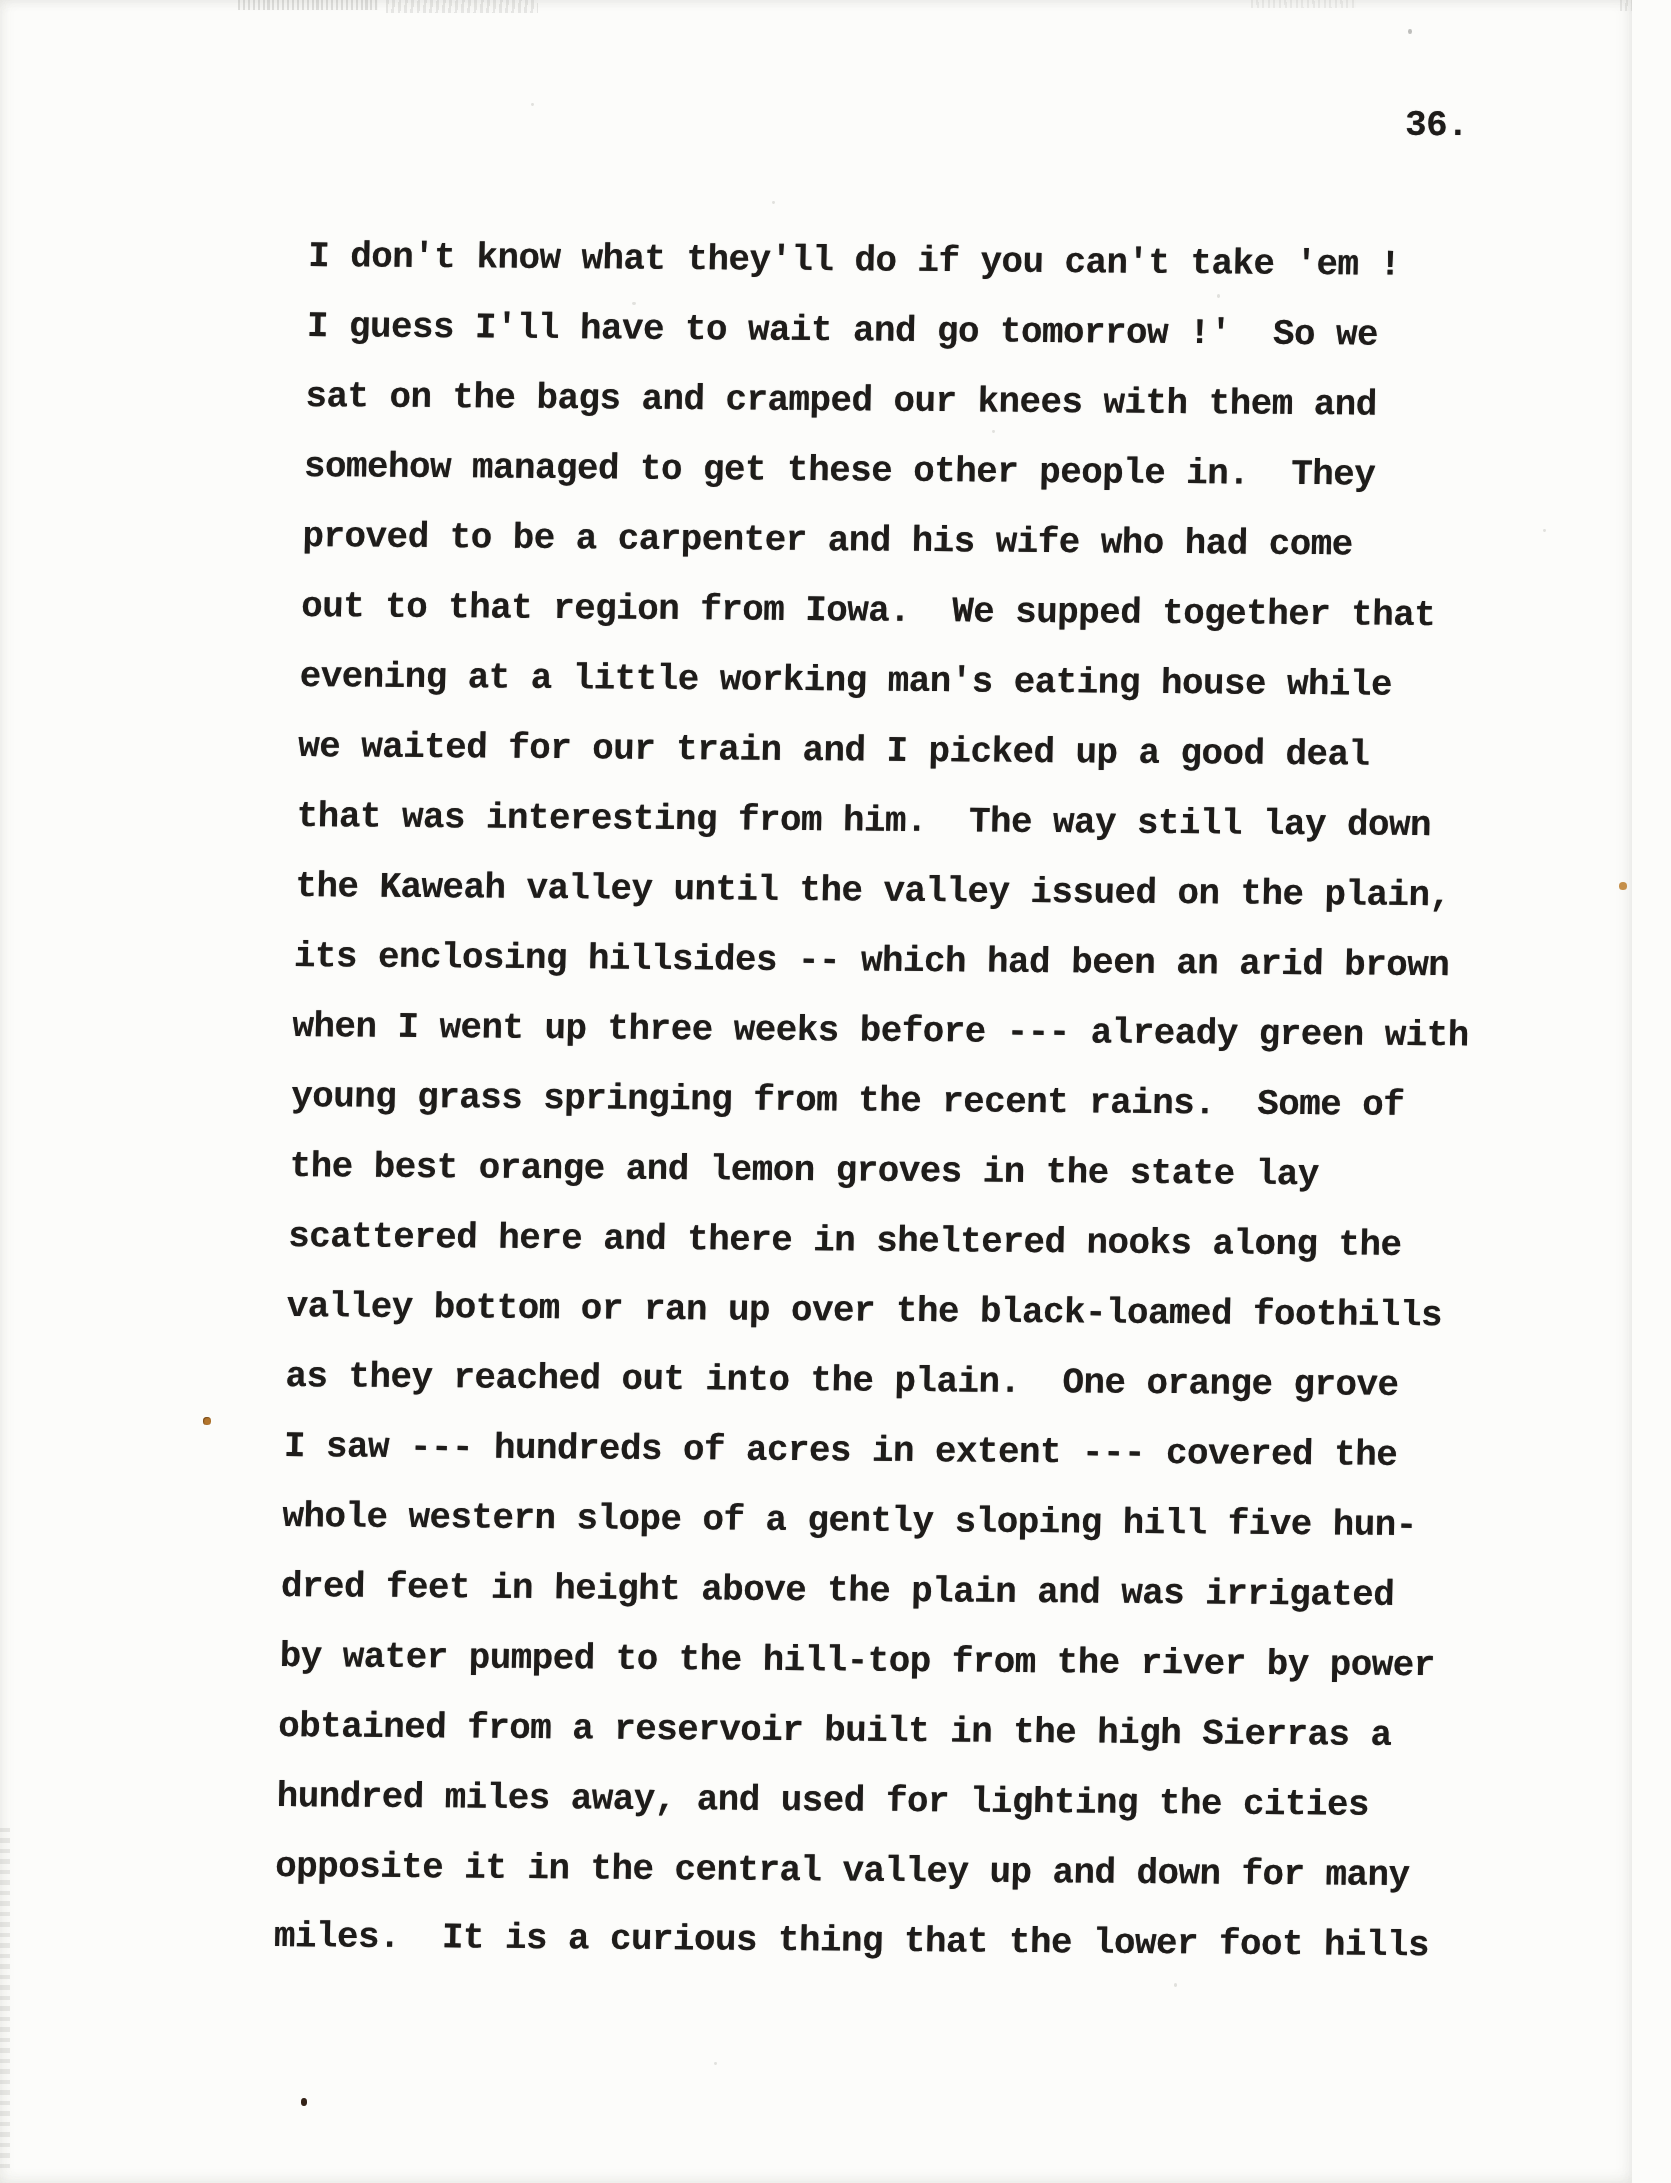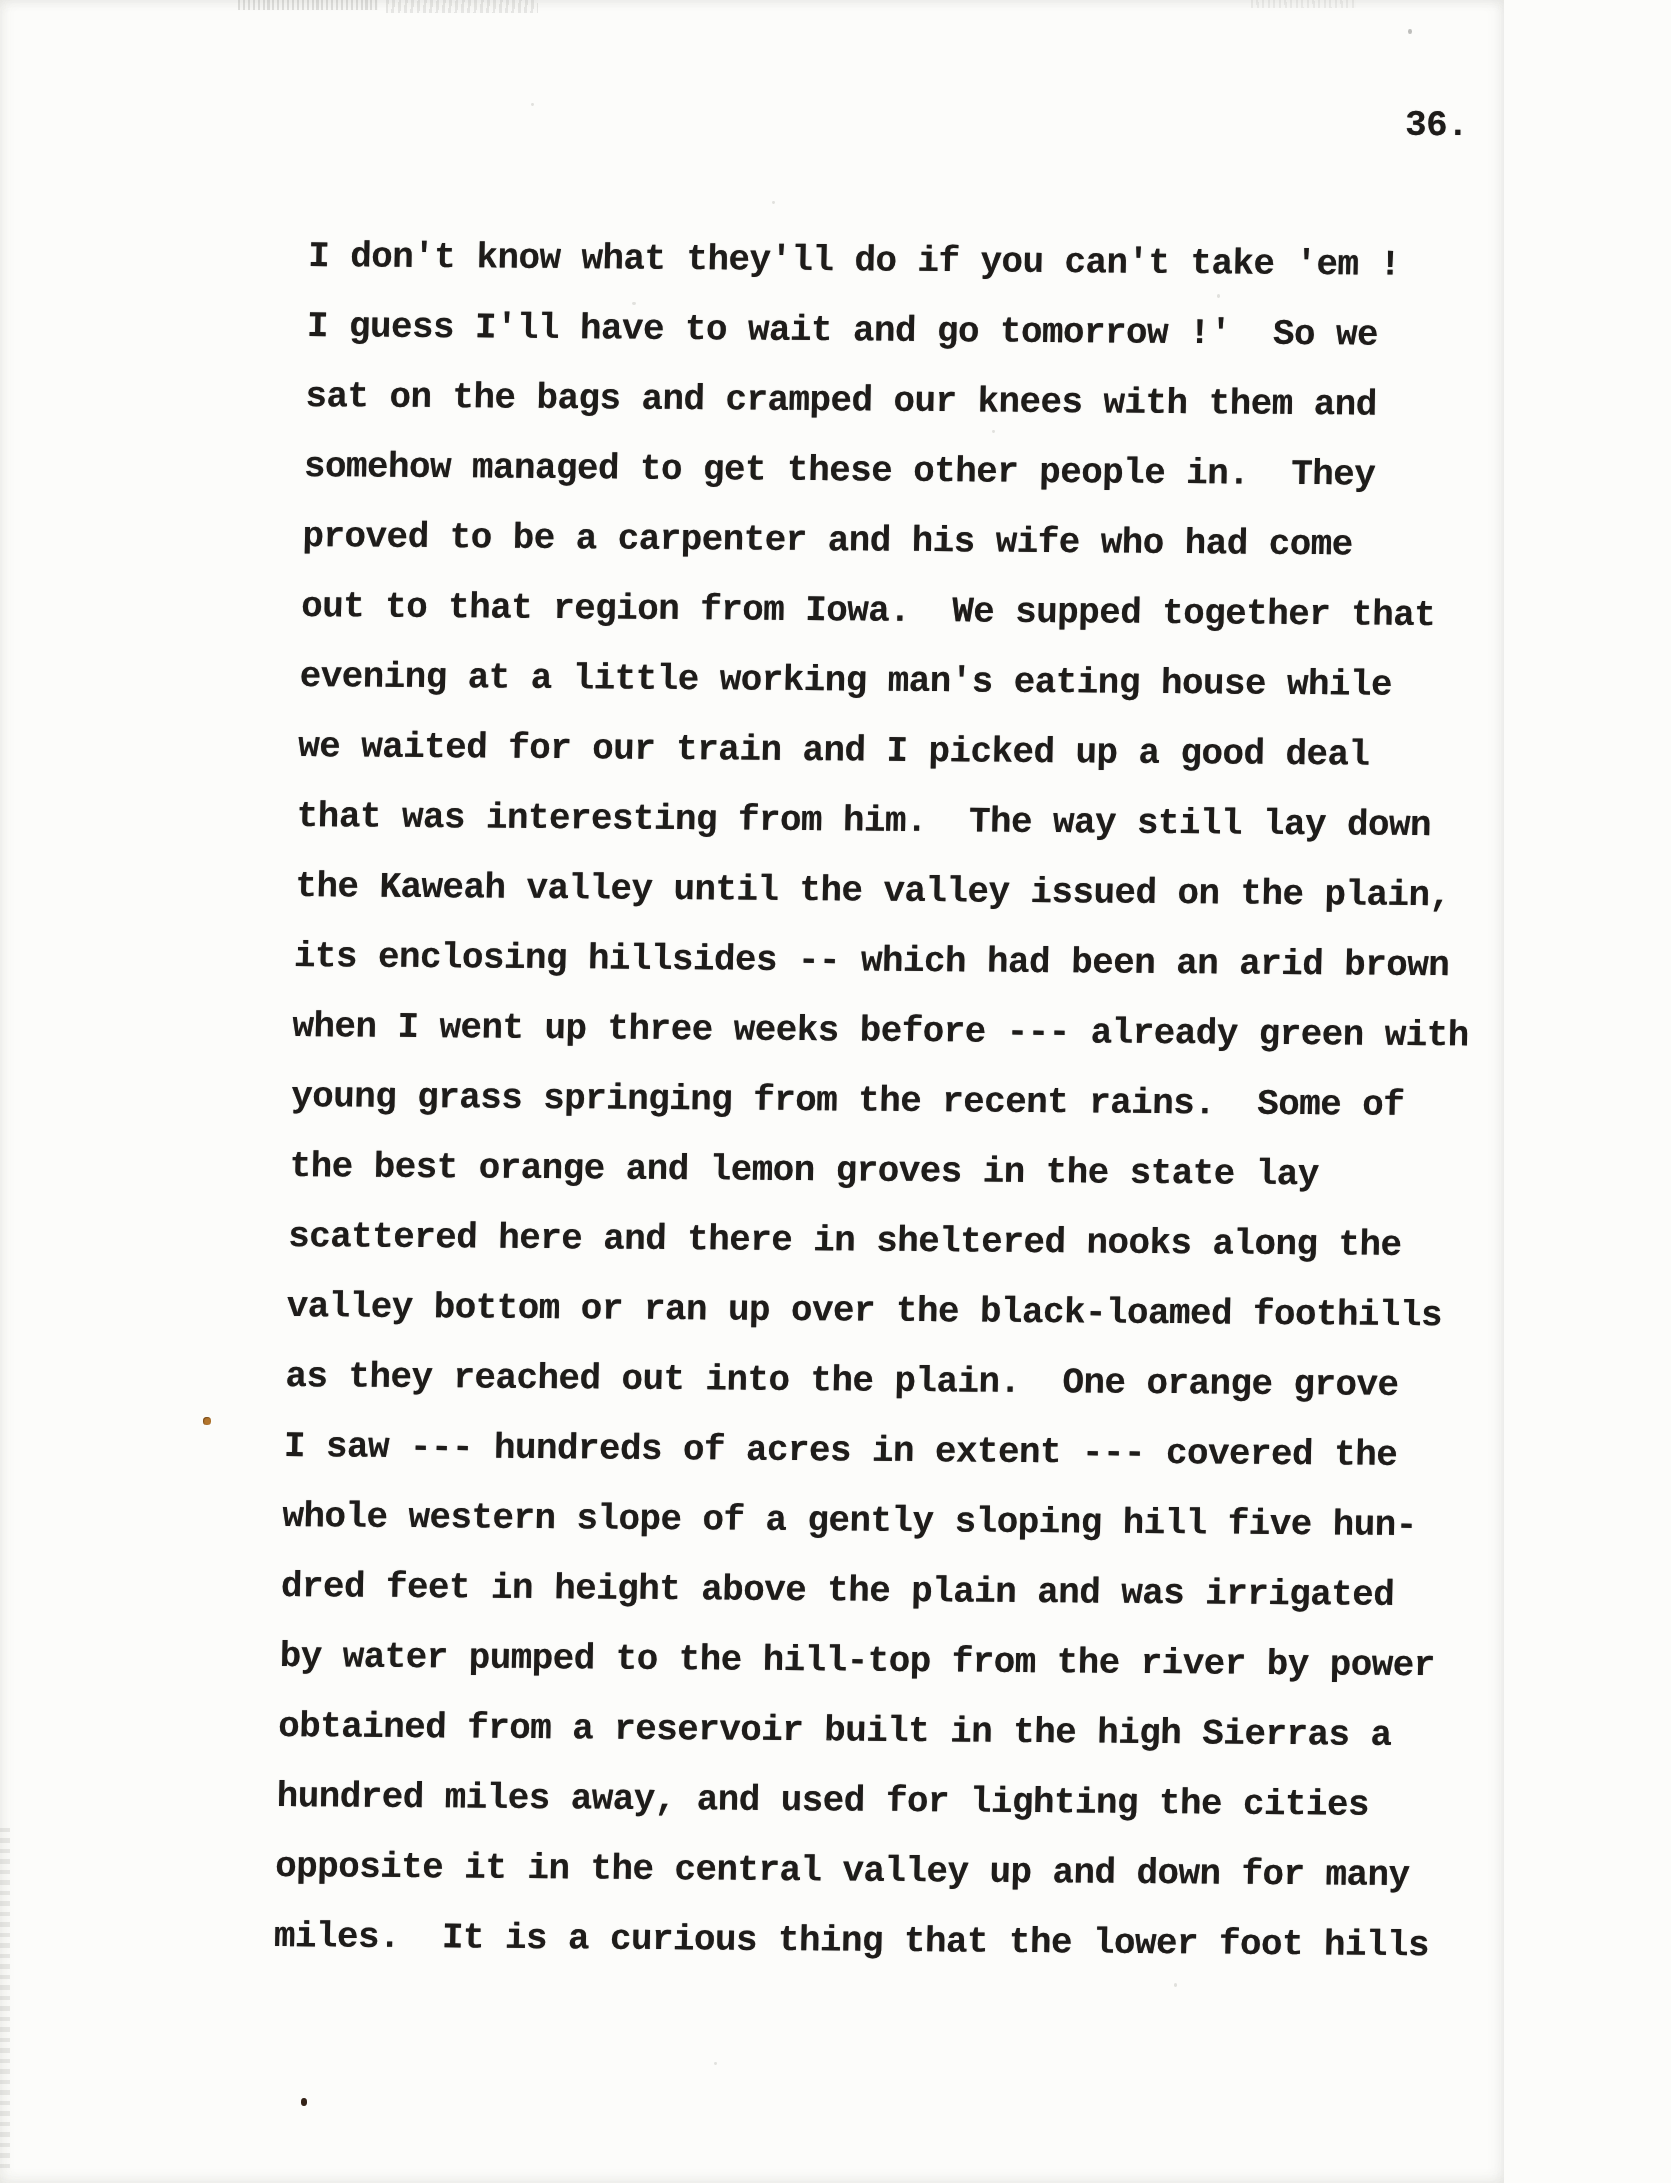--- a/index.html
+++ b/index.html
@@ -12,21 +12,21 @@
     --edge_gray:#b9b9b4;
   }
   html,body{margin:0;padding:0;}
   body{
     width:1672px;height:2183px;
     background:var(--paper);
     font-family:"Liberation Mono","DejaVu Sans Mono",monospace;
   }
   .page{
     position:relative;
-    width:1504px;height:2183px;
+    width:1632px;height:2183px;
     background:var(--paper);
     overflow:hidden;
     box-shadow:
       inset -5.6px 0 14px rgba(90,90,85,.06),
       inset 5.6px 0 12.6px rgba(90,90,85,.04),
       inset 0 -5.6px 12.6px rgba(90,90,85,.04),
       inset 0 4.2px 9.8px rgba(120,120,115,.05);
   }
   .page-number{
     position:absolute;

